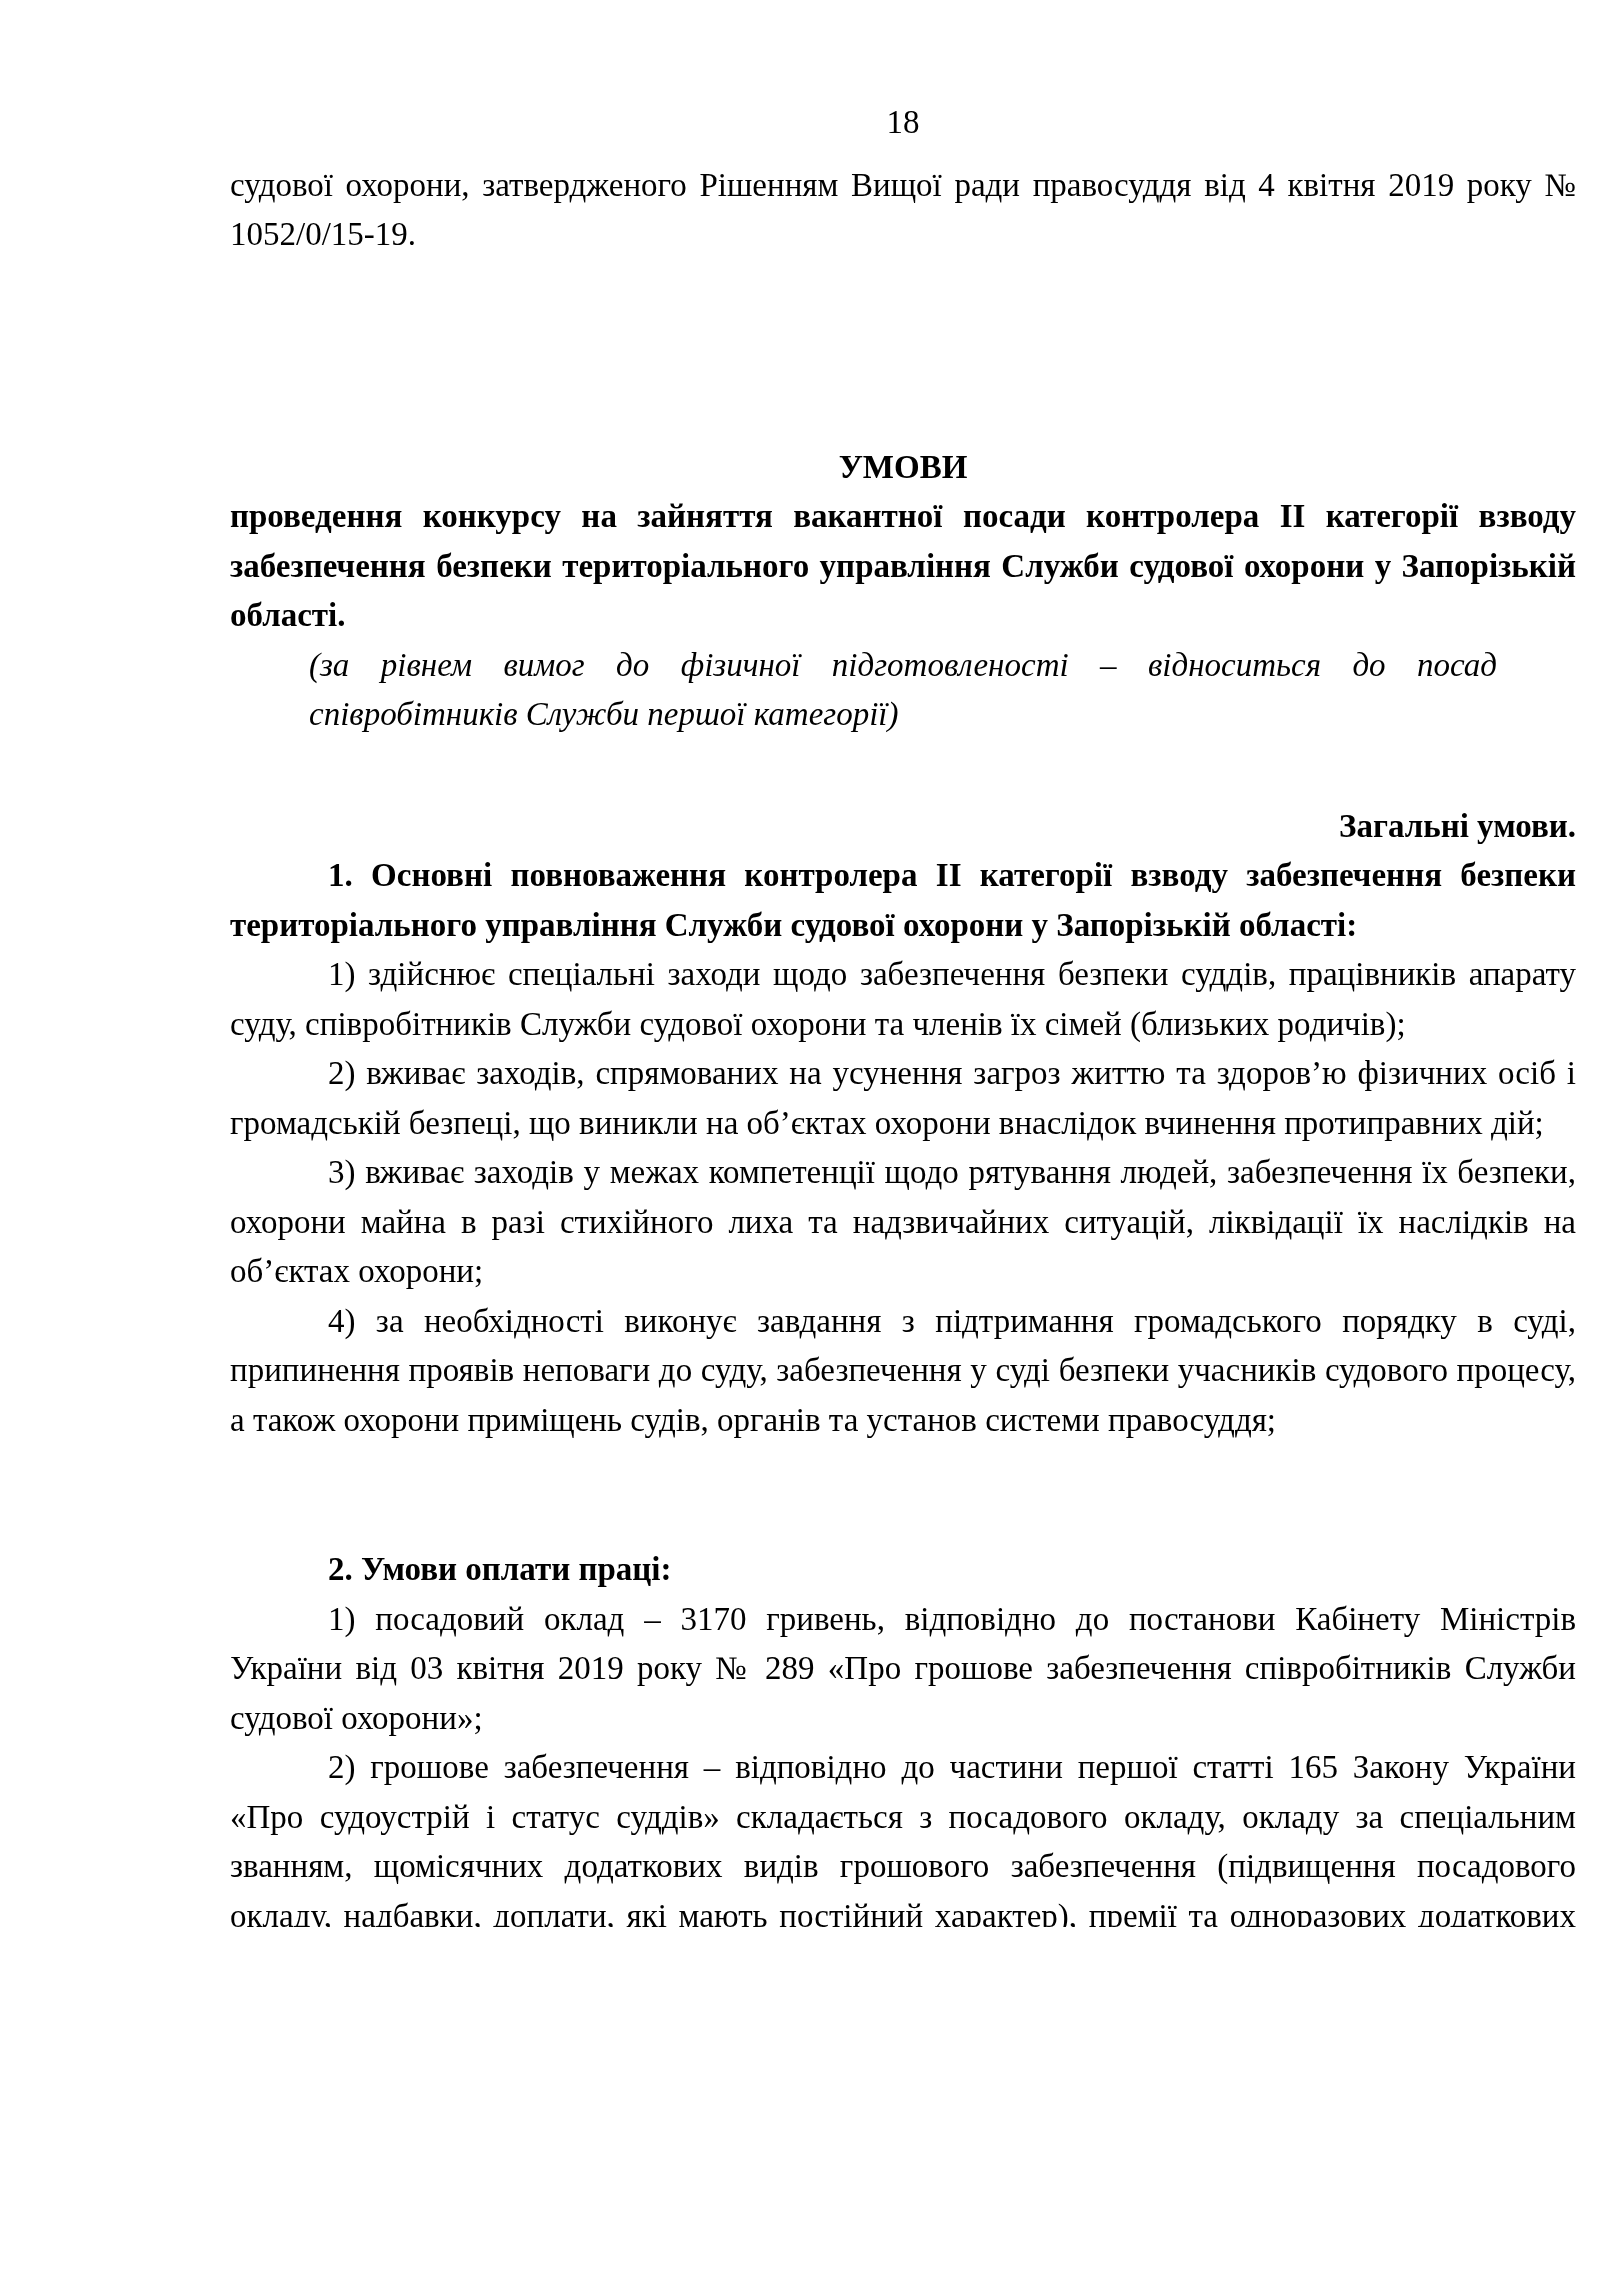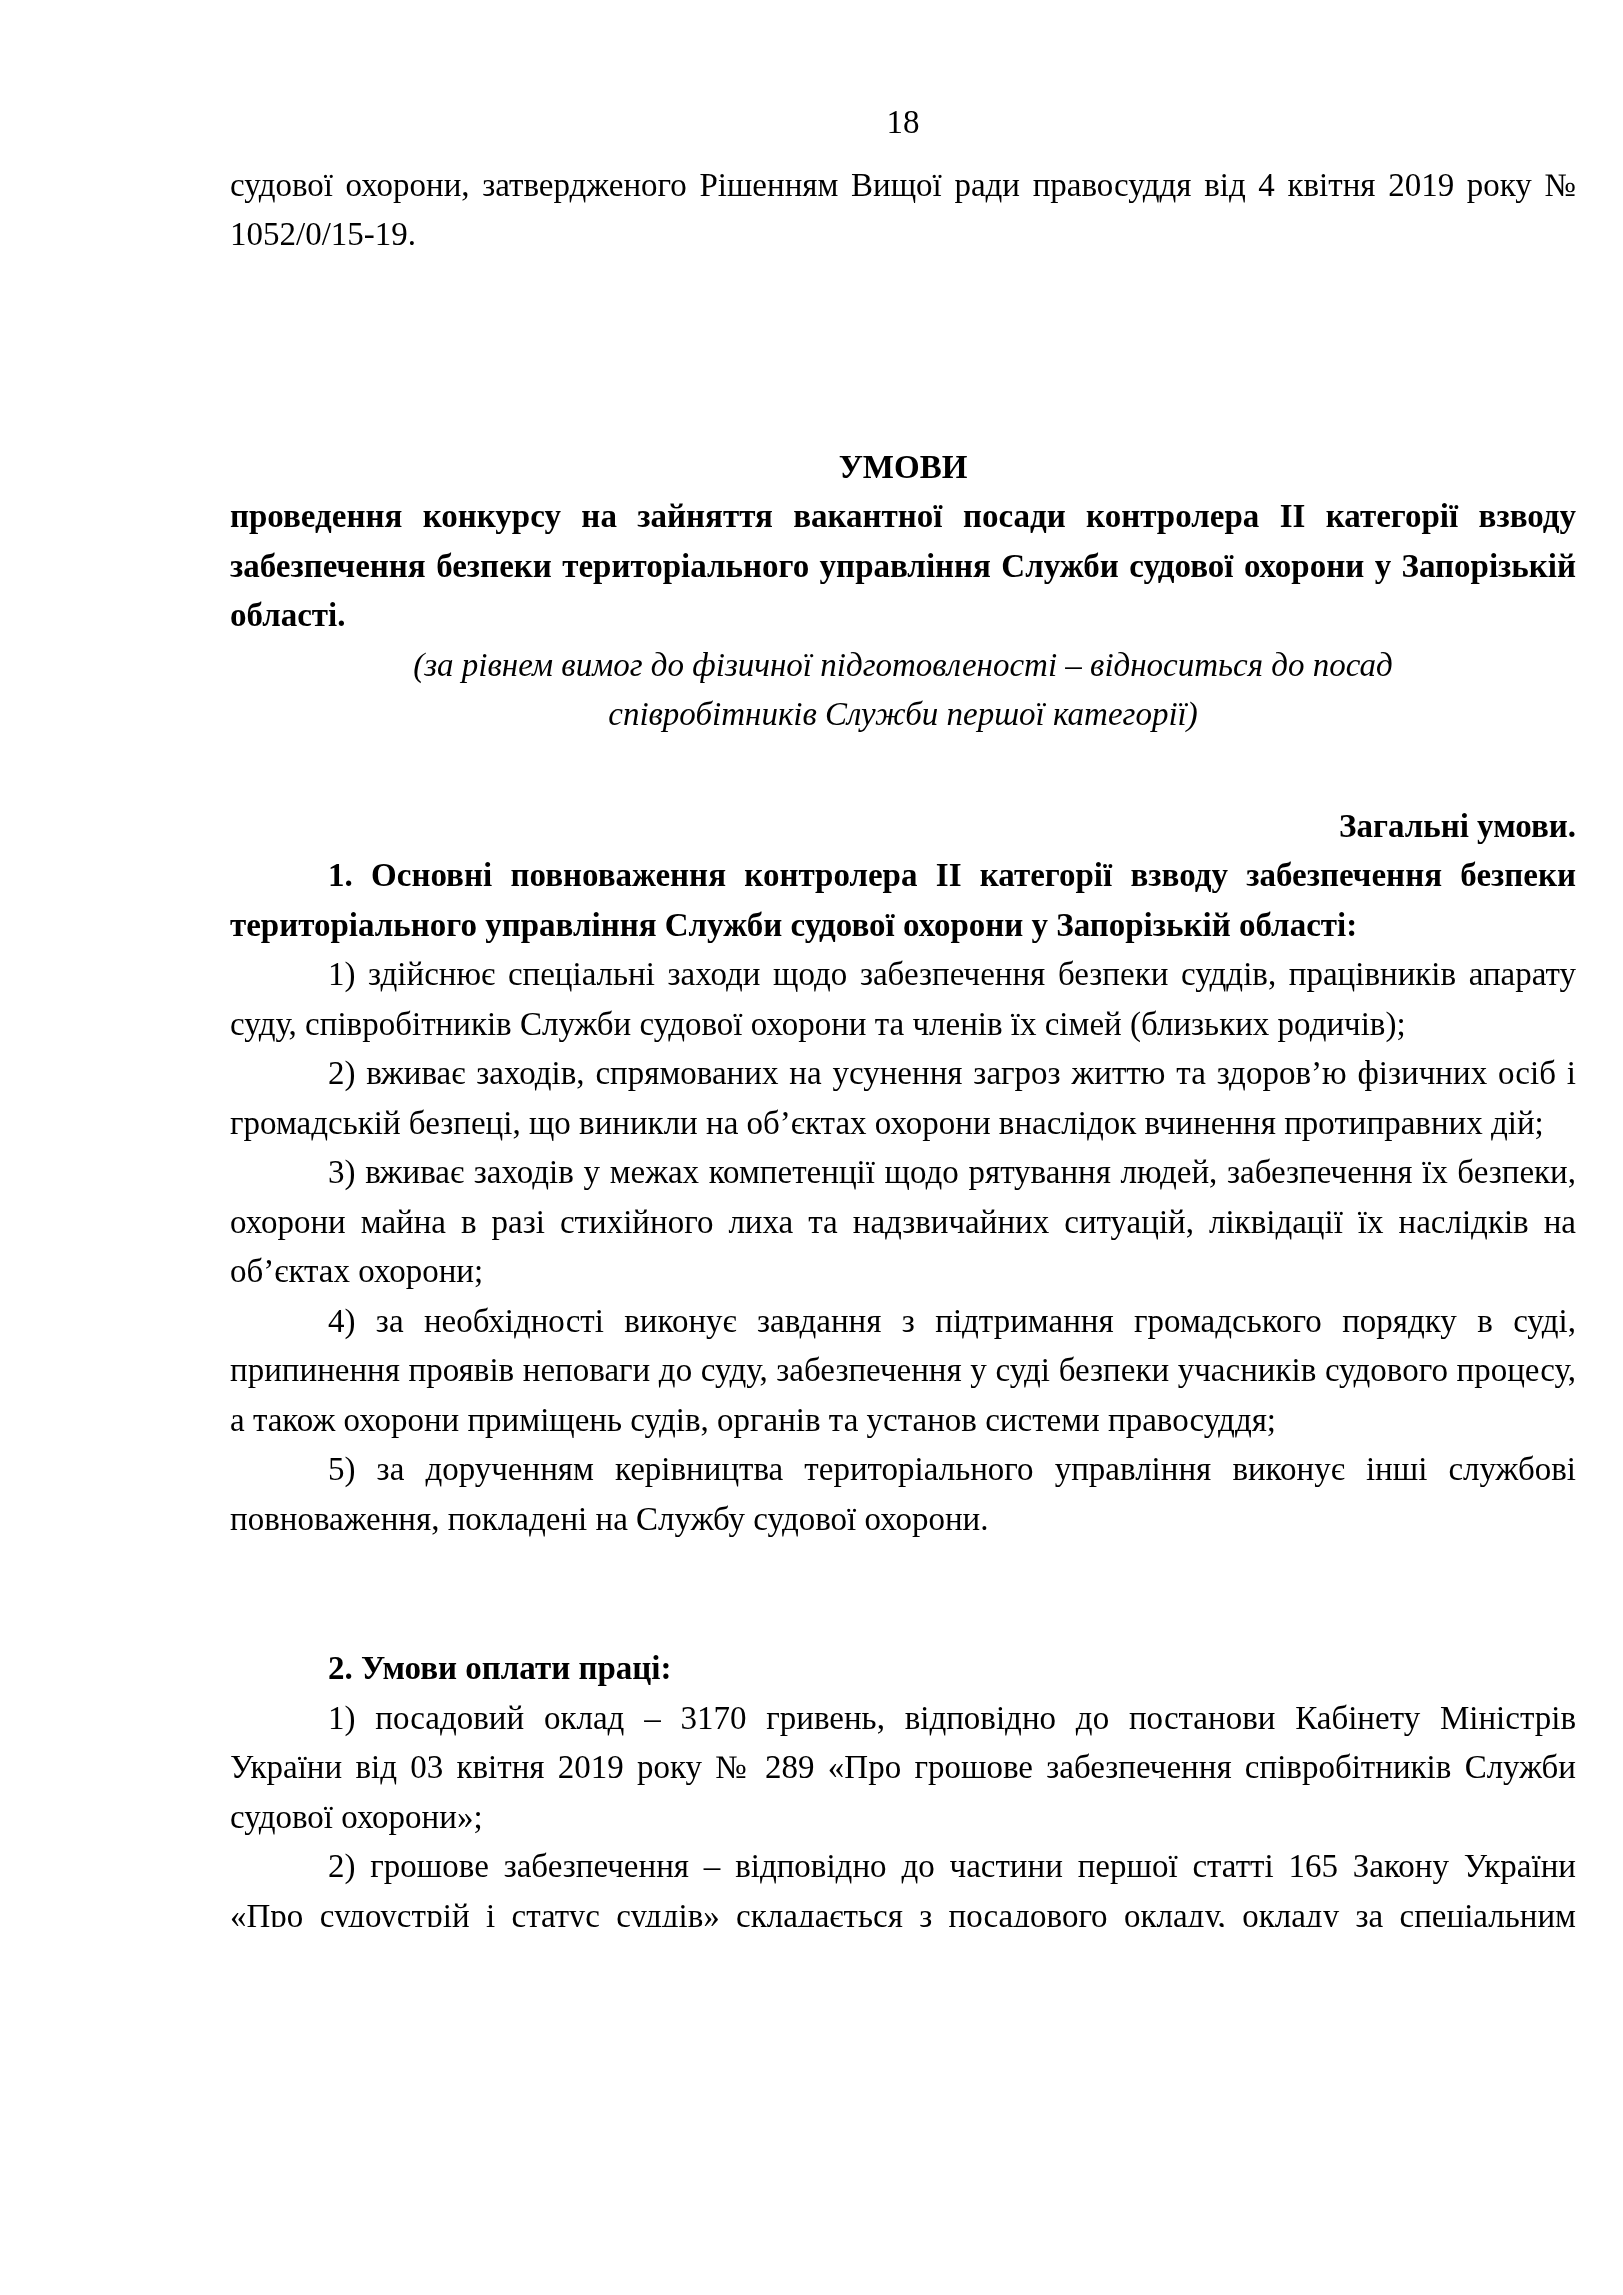--- a/index.html
+++ b/index.html
@@ -34,21 +34,20 @@
     margin-top: 183px;
     text-align: center;
     font-weight: bold;
   }
   .title-paragraph {
     font-weight: bold;
     text-align: justify;
   }
   .note-italic {
     font-style: italic;
-    text-align: center;
     padding: 0 79px;
   }
   .section-heading {
     margin-top: 62px;
     text-align: right;
     font-weight: bold;
   }
   .clause-heading {
     font-weight: bold;
     text-indent: 98px;
@@ -85,21 +84,20 @@
   <p class="clause-heading">1. Основні повноваження контролера ІІ категорії взводу забезпечення безпеки територіального управління Служби судової охорони у Запорізькій області:</p>
 
   <p class="point">1) здійснює спеціальні заходи щодо забезпечення безпеки суддів, працівників апарату суду, співробітників Служби судової охорони та членів їх сімей (близьких родичів);</p>
 
   <p class="point">2) вживає заходів, спрямованих на усунення загроз життю та здоров’ю фізичних осіб і громадській безпеці, що виникли на об’єктах охорони внаслідок вчинення протиправних дій;</p>
 
   <p class="point">3) вживає заходів у межах компетенції щодо рятування людей, забезпечення їх безпеки, охорони майна в разі стихійного лиха та надзвичайних ситуацій, ліквідації їх наслідків на об’єктах охорони;</p>
 
   <p class="point">4) за необхідності виконує завдання з підтримання громадського порядку в суді, припинення проявів неповаги до суду, забезпечення у суді безпеки учасників судового процесу, а також охорони приміщень судів, органів та установ системи правосуддя;</p>
 
-  <p class="point">5) за дорученням керівництва територіального управління виконує інші службові повноваження, покладені на Службу судової охорони.</p>
 
   <p class="pay-heading">2. Умови оплати праці:</p>
 
   <p class="point">1) посадовий оклад – 3170 гривень, відповідно до постанови Кабінету Міністрів України від 03 квітня 2019 року № 289 «Про грошове забезпечення співробітників Служби судової охорони»;</p>
 
   <p class="point">2) грошове забезпечення – відповідно до частини першої статті 165 Закону України «Про судоустрій і статус суддів» складається з посадового окладу, окладу за спеціальним званням, щомісячних додаткових видів грошового забезпечення (підвищення посадового окладу, надбавки, доплати, які мають постійний характер), премії та одноразових додаткових видів грошового забезпечення.</p>
 
 </div>
 
 

